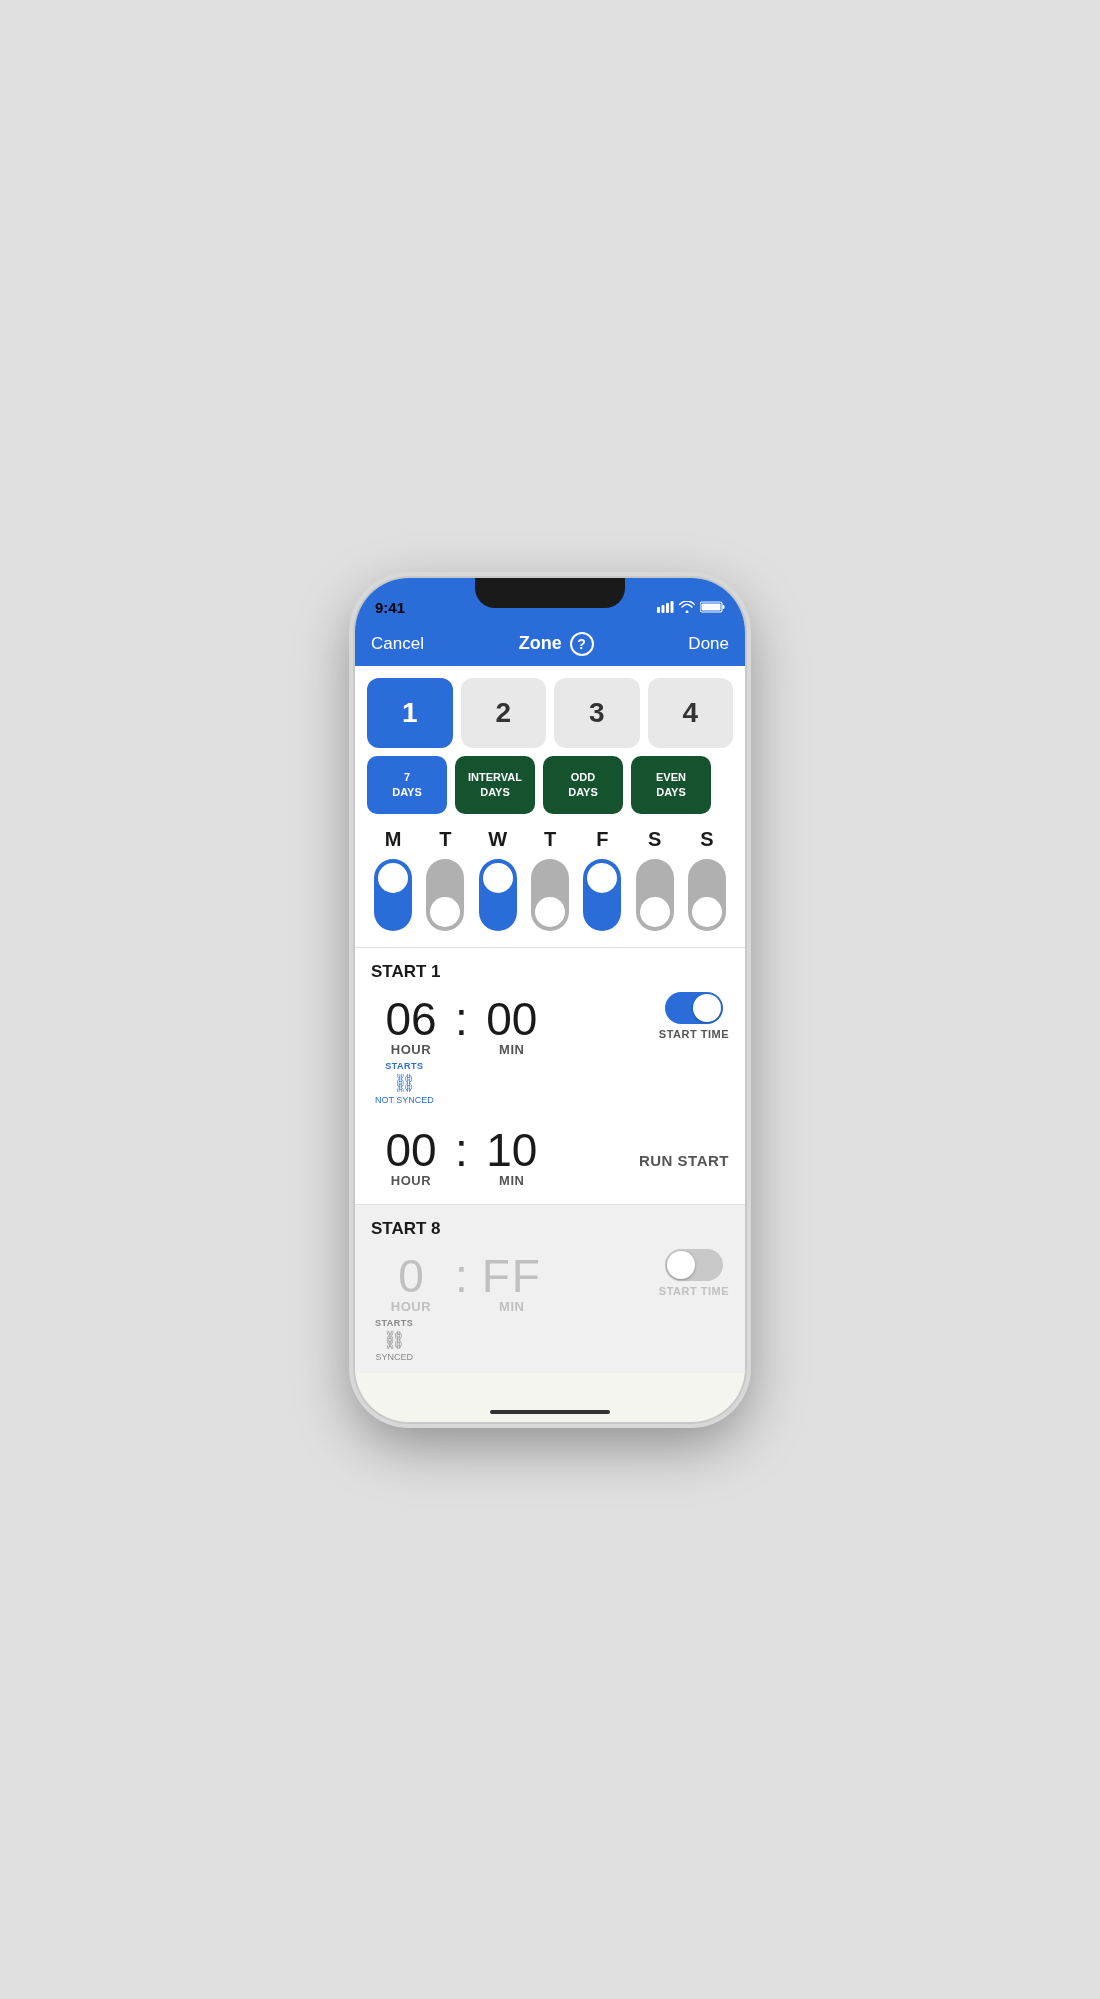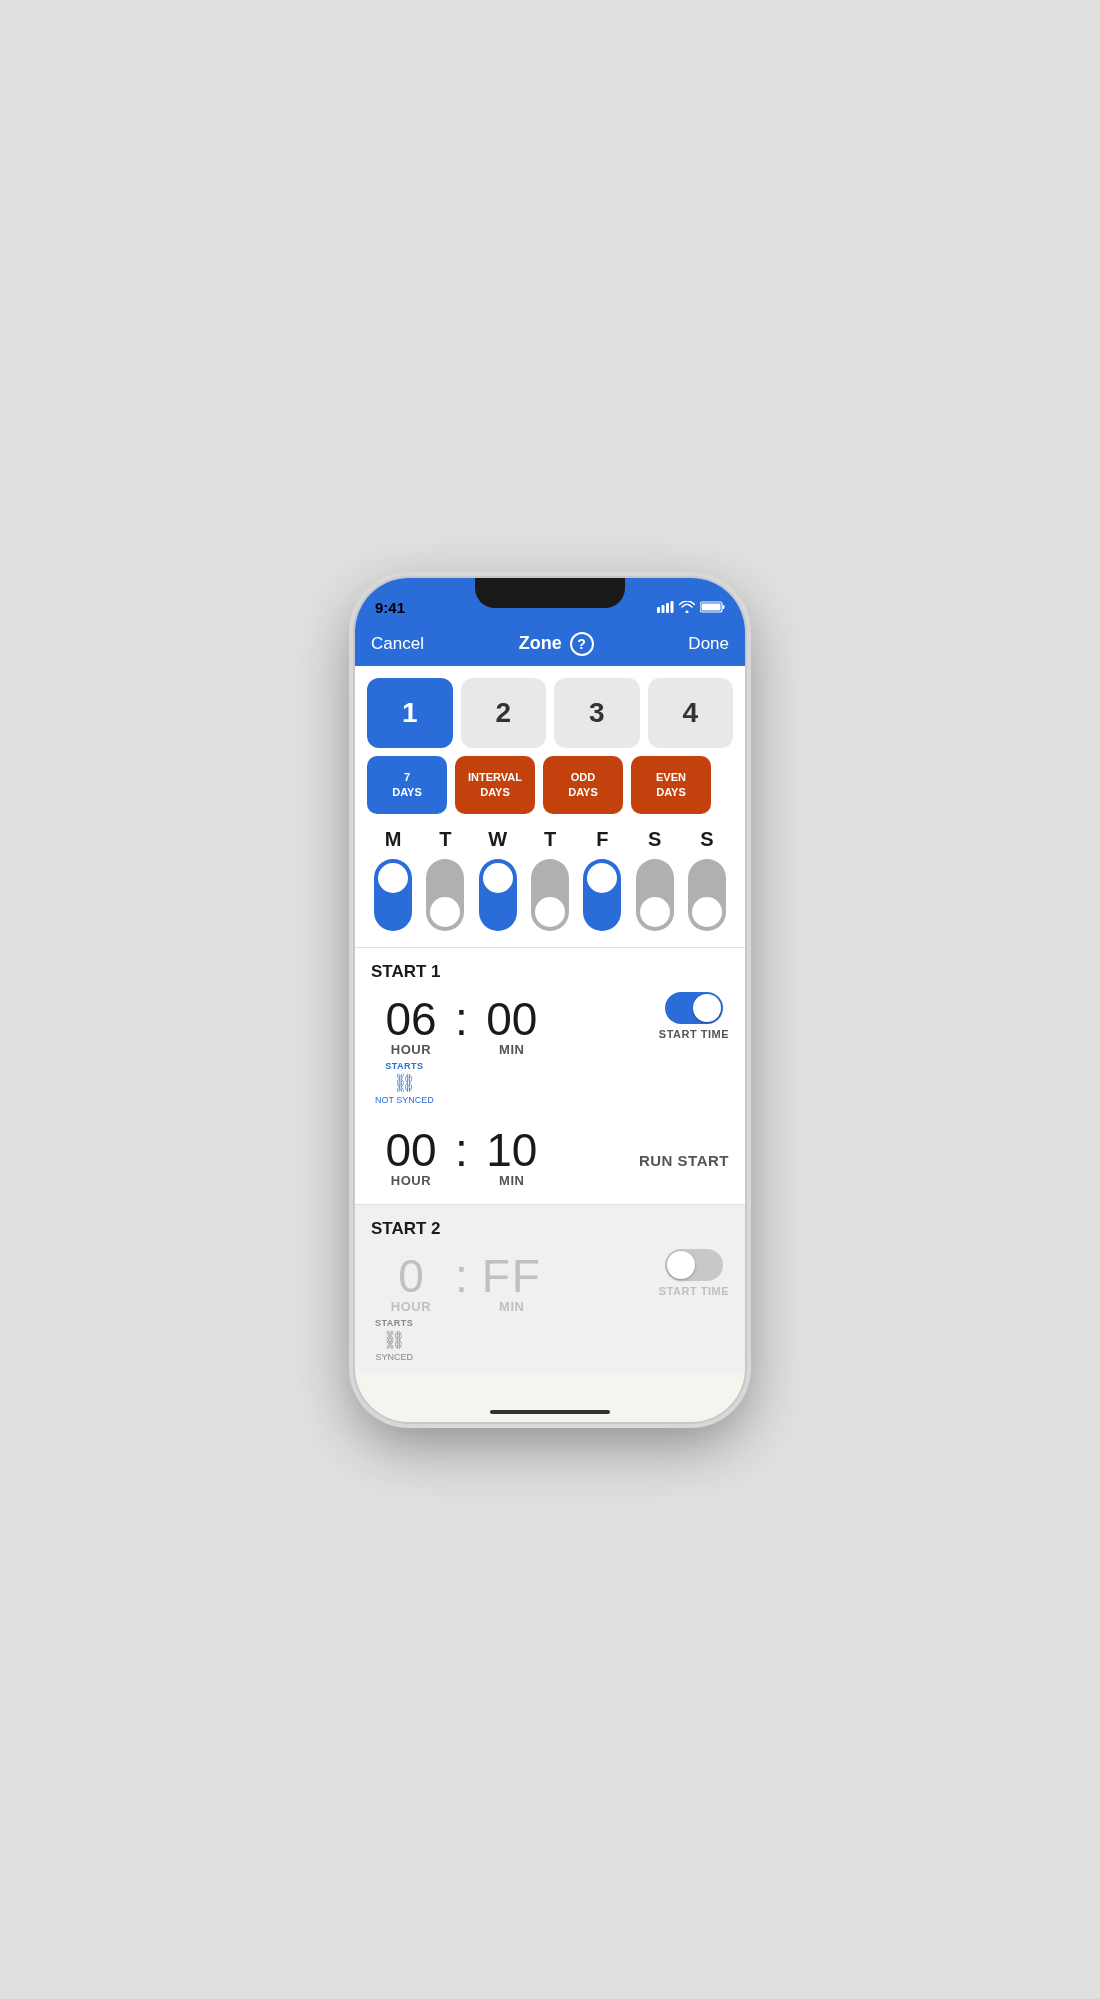--- a/index.html
+++ b/index.html
@@ -140,21 +140,21 @@
       flex: 0 0 auto;
       min-width: 80px;
       height: 58px;
       border-radius: 10px;
       display: flex;
       align-items: center;
       justify-content: center;
       text-align: center;
       font-size: 11px;
       font-weight: 700;
-      background: #c2410c;
+      background: #14532d;
       color: white;
       padding: 0 8px;
       line-height: 1.3;
     }
     .schedule-tab.active {
       background: #2a6dd9;
     }
 
     
     .day-headers {
@@ -557,21 +557,21 @@
             <span class="time-label-text">MIN</span>
           </div>
         </div>
         <span class="run-time-label">RUN START</span>
       </div>
     </div>
 
     <div class="divider"></div>
 
     <div class="start-section alt">
-      <div class="start-label">START 2</div>
+      <div class="start-label">START 8</div>
 
       <div style="display:flex; align-items:flex-start; justify-content:space-between;">
         <div style="display:flex; flex-direction:column;">
           <div style="display:flex; align-items:baseline;">
             <div class="hour-block">
               <span class="time-digits faded">0</span>
               <span class="time-label-text faded">HOUR</span>
             </div>
             <span class="colon-block faded">:</span>
             <div class="min-block">

